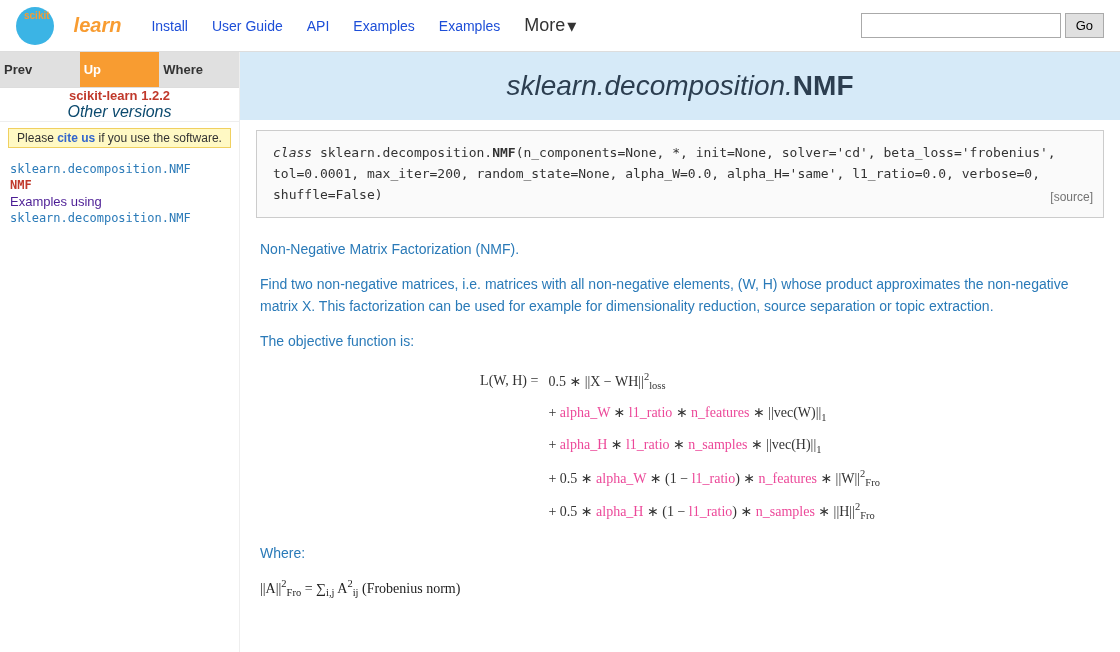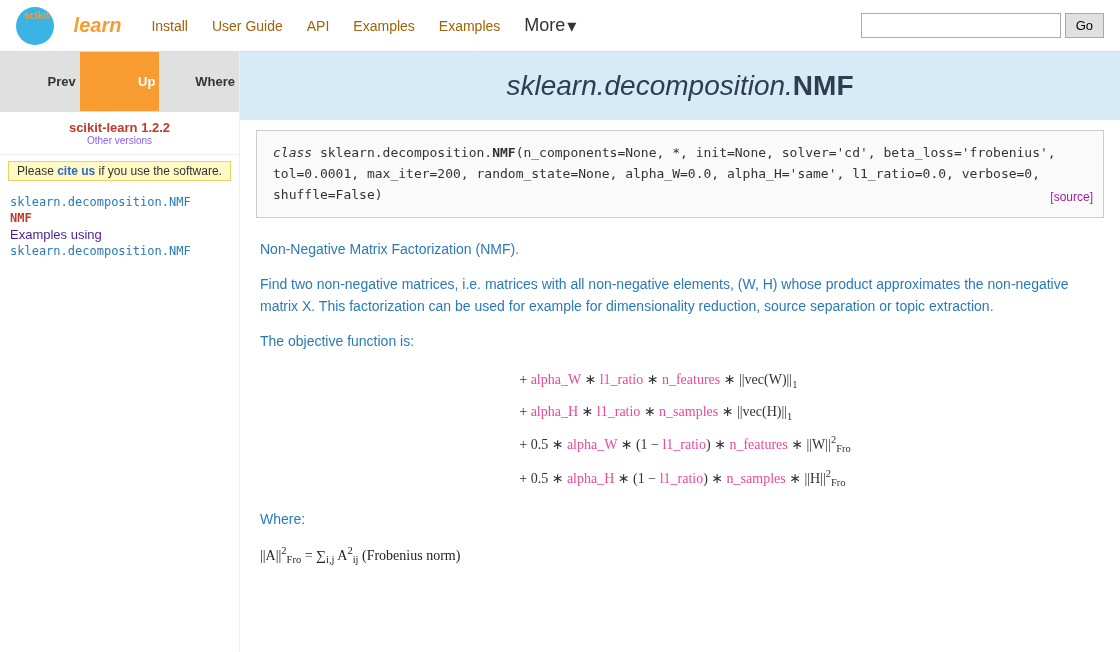--- a/index.html
+++ b/index.html
@@ -37,21 +37,21 @@
       font-size: 10px;
       color: #f89c31;
       font-weight: bold;
       position: relative;
       top: -10px;
       left: -30px;
     }
     nav { display: flex; align-items: center; gap: 4px; }
     nav a {
       text-decoration: none;
-      color: #a16207;
+      color: #1d4ed8;
       padding: 4px 10px;
       font-size: 14px;
     }
     .more-btn {
       background: none;
       border: none;
       cursor: pointer;
       font-size: 18px;
       color: #333;
       padding: 4px 10px;
@@ -88,35 +88,34 @@
       background: #fff;
       border-right: 1px solid #eee;
       padding: 0;
     }
     .nav-buttons {
       display: flex;
       border-bottom: 1px solid #ddd;
     }
     .nav-btn {
       flex: 1;
-      padding: 22px 4px;
-      text-align: right;
+      padding: 10px 4px;
+      text-align: left;
       font-weight: bold;
       font-size: 13px;
       cursor: pointer;
       border: none;
       background: none;
     }
     .nav-btn.prev { background: #e0e0e0; color: #333; }
     .nav-btn.up { background: #f89c31; color: #fff; }
     .nav-btn.next { background: #e0e0e0; color: #333; }
 
     .version-box {
       text-align: center;
-      padding: 8px;
       border-bottom: 1px solid #eee;
     }
     .version-box .version-title {
       color: #c0392b;
       font-size: 13px;
       font-weight: bold;
     }
     .version-box .other-versions {
       color: #888;
       font-size: 12px;
@@ -183,21 +182,21 @@
       line-height: 1.6;
       color: #333;
       position: relative;
     }
     .signature-box .class-kw { font-style: italic; }
     .signature-box .class-name { font-weight: bold; }
     .signature-box .source-link {
       position: absolute;
       right: 10px;
       bottom: 10px;
-      color: #a21caf;
+      color: #737373;
       text-decoration: none;
       font-family: Arial, sans-serif;
       font-size: 12px;
     }
 
     .content-area {
       padding: 10px 20px;
     }
     .content-area p {
       font-size: 14px;
@@ -254,21 +253,21 @@
 <div id="layout">
 
   <div id="sidebar">
     <div class="nav-buttons">
       <button class="nav-btn prev">Prev</button>
       <button class="nav-btn up">Up</button>
       <button class="nav-btn next">Where</button>
     </div>
     <div class="version-box">
       <div class="version-title">scikit-learn 1.2.2</div>
-      <div class="other-versions" style="color:#8b5cf6;cursor:pointer;font-size:10px;">Other versions</div>
+      <div class="other-versions" style="color:#0c4a6e;cursor:pointer;font-size:16px;font-style:italic;">Other versions</div>
     </div>
     <div class="cite-box">
       <span>Please </span><a href="#">cite us</a><span> if you use the software.</span>
     </div>
     <div class="sidebar-links">
       <a href="#" style="font-family:monospace;font-size:12px;">sklearn.decomposition.NMF</a>
       <span class="current-nmf">NMF</span>
       <a href="#" class="examples-link">Examples using</a>
       <a href="#" style="font-family:monospace;font-size:12px;color:#2a7ab8;">sklearn.decomposition.NMF</a>
     </div>
@@ -292,20 +291,24 @@
         <span class="blue-text">Non-Negative Matrix Factorization (NMF).</span>
       </p>
       <p>
         <span class="blue-text">Find two non-negative matrices, i.e. matrices with all non-negative elements, (W, H) whose product approximates the non-negative matrix X. This factorization can be used for example for dimensionality reduction, source separation or topic extraction.</span>
       </p>
 
       <p class="blue-text">The objective function is:</p>
 
       <table class="formula-table">
         <tbody>
+            <tr>
+          <td>L(W, H) =</td>
+          <td>0.5 ∗ ||X − WH||<sup>2</sup><sub>loss</sub></td>
+        </tr>
         <tr>
           <td></td>
           <td>+ <span class="math-blue">alpha_W</span> ∗ <span class="math-blue">l1_ratio</span> ∗ <span class="math-blue">n_features</span> ∗ ||vec(W)||<sub>1</sub></td>
         </tr>
         <tr>
           <td></td>
           <td>+ <span class="math-blue">alpha_H</span> ∗ <span class="math-blue">l1_ratio</span> ∗ <span class="math-blue">n_samples</span> ∗ ||vec(H)||<sub>1</sub></td>
         </tr>
         <tr>
           <td></td>

